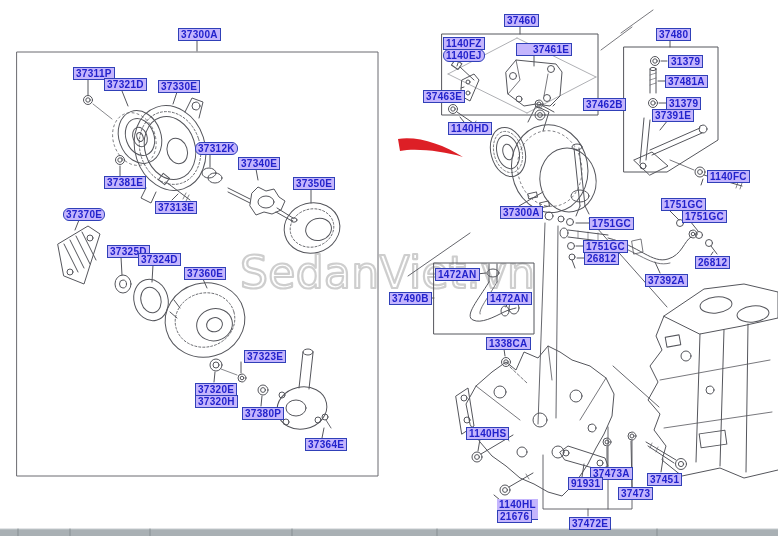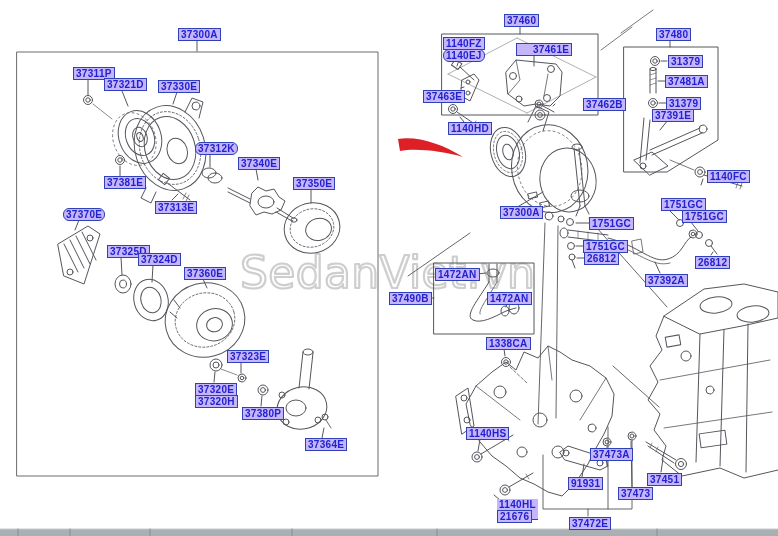--- a/index.html
+++ b/index.html
@@ -462,21 +462,21 @@
       <div class="plabel" style="left: 158px; top: 80px;">37330E</div>
       <div class="plabel" style="left: 195px; top: 142px; border-radius: 6px;">37312K</div>
       <div class="plabel" style="left: 238px; top: 157px;">37340E</div>
       <div class="plabel" style="left: 293px; top: 177px;">37350E</div>
       <div class="plabel" style="left: 104px; top: 176px;">37381E</div>
       <div class="plabel" style="left: 155px; top: 201px;">37313E</div>
       <div class="plabel" style="left: 63px; top: 208px; border-radius: 6px;">37370E</div>
       <div class="plabel" style="left: 107px; top: 245px;">37325D</div>
       <div class="plabel" style="left: 138px; top: 253px;">37324D</div>
       <div class="plabel" style="left: 184px; top: 267px;">37360E</div>
-      <div class="plabel" style="left: 227px; top: 350px;">37323E</div>
+      <div class="plabel" style="left: 244px; top: 350px;">37323E</div>
       <div class="plabel" style="left: 195px; top: 383px;">37320E</div>
       <div class="plabel" style="left: 195px; top: 395px;">37320H</div>
       <div class="plabel" style="left: 242px; top: 407px;">37380P</div>
       <div class="plabel" style="left: 305px; top: 438px;">37364E</div>
       <div class="plabel" style="left: 504px; top: 14px;">37460</div>
       <div class="plabel" style="left: 443px; top: 37px;">1140FZ</div>
       <div class="plabel" style="left: 443px; top: 49px; border-radius: 6px;">1140EJ</div>
       <div class="plabel" style="left: 516px; top: 43px; padding-left: 16px;">37461E</div>
       <div class="plabel" style="left: 423px; top: 90px; text-align: right;">37463E</div>
       <div class="plabel" style="left: 555px; top: 98px; margin-left: 28px;">37462B</div>
@@ -493,21 +493,21 @@
       <div class="plabel" style="left: 589px; top: 217px;">1751GC</div>
       <div class="plabel" style="left: 583px; top: 240px;">1751GC</div>
       <div class="plabel" style="left: 584px; top: 252px;">26812</div>
       <div class="plabel" style="left: 695px; top: 256px;">26812</div>
       <div class="plabel" style="left: 645px; top: 274px;">37392A</div>
       <div class="plabel" style="left: 435px; top: 268px;">1472AN</div>
       <div class="plabel" style="left: 487px; top: 292px;">1472AN</div>
       <div class="plabel" style="left: 389px; top: 292px;">37490B</div>
       <div class="plabel" style="left: 486px; top: 337px;">1338CA</div>
       <div class="plabel" style="left: 466px; top: 427px;">1140HS</div>
-      <div class="plabel" style="left: 590px; top: 448px;">37473A</div>
+      <div class="plabel" style="left: 590px; top: 467px;">37473A</div>
       <div class="plabel" style="left: 568px; top: 477px;">91931</div>
       <div class="plabel" style="left: 618px; top: 487px;">37473</div>
       <div class="plabel" style="left: 647px; top: 473px;">37451</div>
       <div class="plabel underline" style="left: 497px; top: 499px;">1140HL</div>
       <div class="plabel" style="left: 497px; top: 510px;">21676</div>
       <div class="plabel" style="left: 569px; top: 517px;">37472E</div>
     </div>
 </div>
 
 </body></html>

